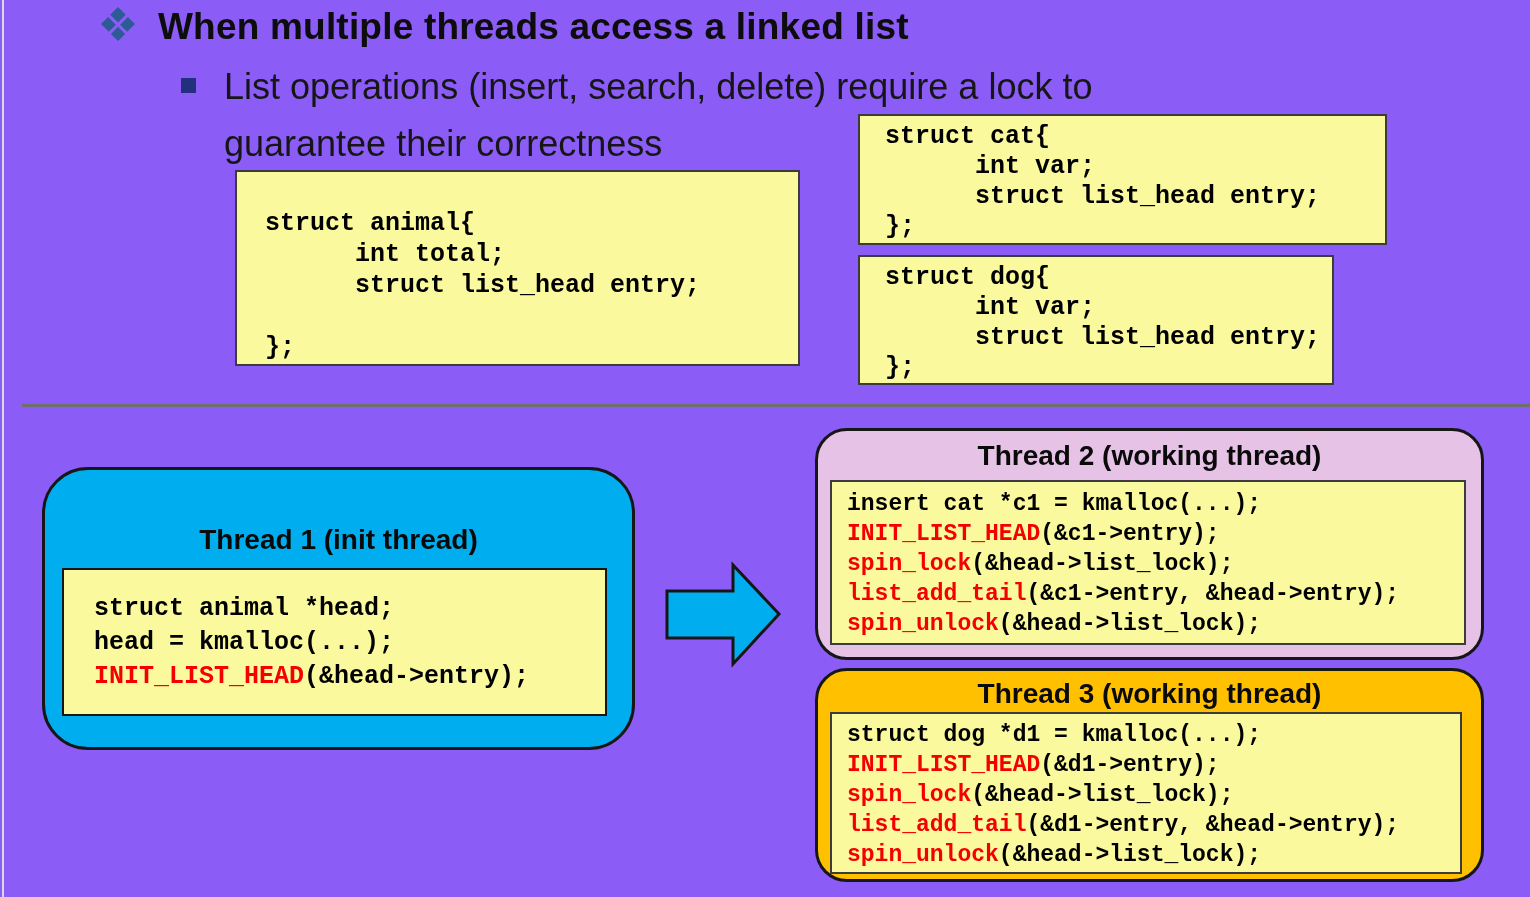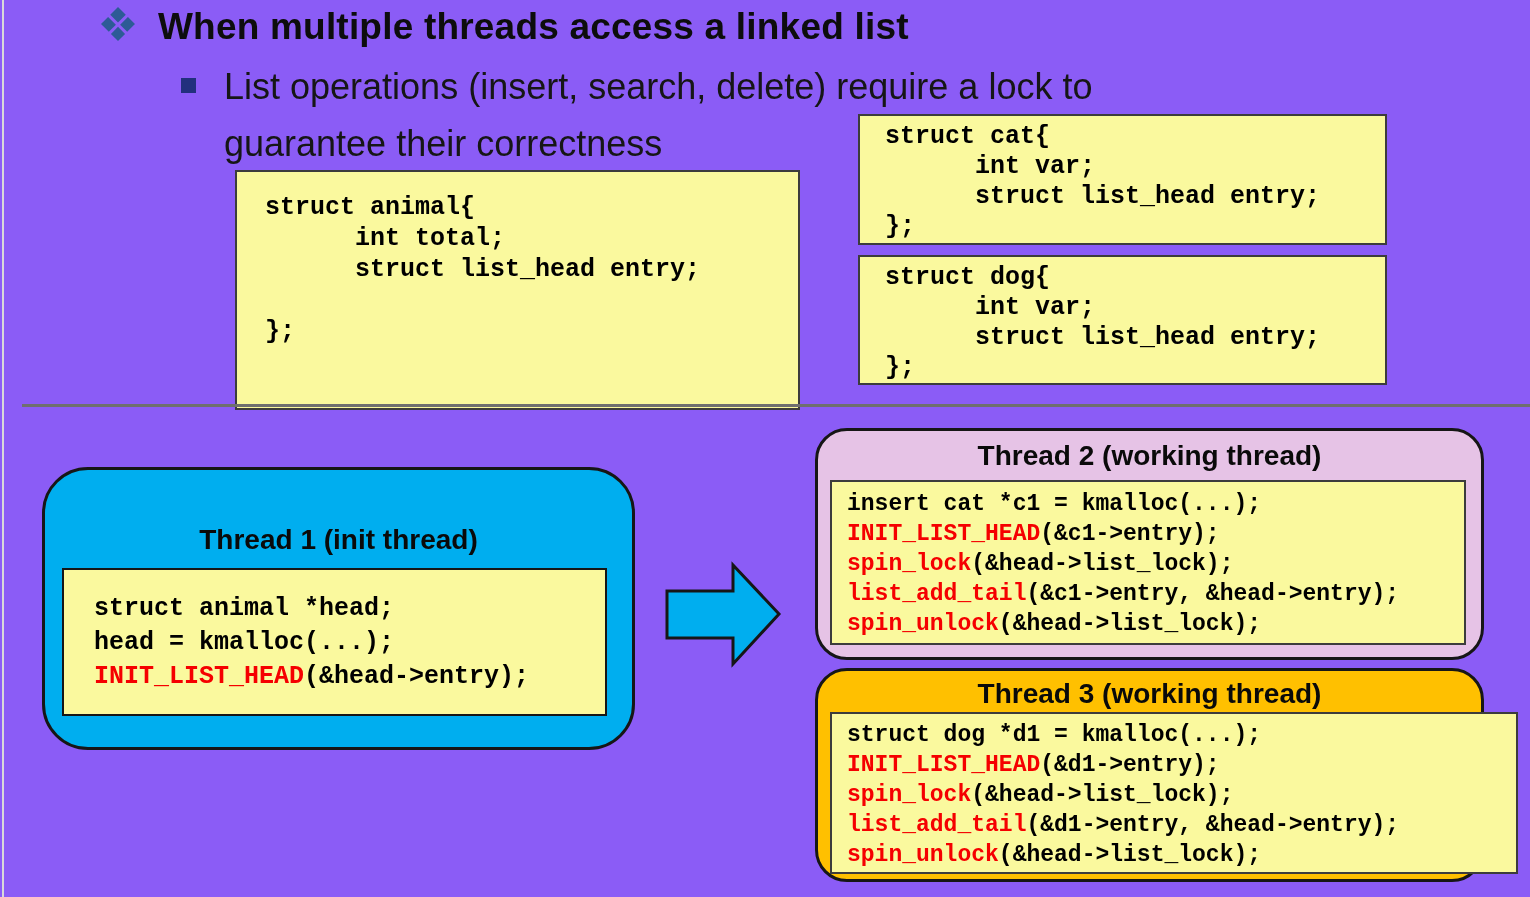--- a/index.html
+++ b/index.html
@@ -46,25 +46,25 @@
   .codebox {
     position: absolute;
     background: #faf99e;
     border: 2px solid #3c3c3c;
     font-family: "Liberation Mono", "DejaVu Sans Mono", monospace;
     font-weight: bold;
     color: #000000;
   }
   .code-line { white-space: pre; }
   .c-red { color: #f50000; }
-  .box-animal { left: 235px; top: 170px; width: 565px; height: 240px;
-                padding: 20px 0 0 28px; font-size: 25px; line-height: 31px; }
+  .box-animal { left: 235px; top: 170px; width: 565px; height: 196px;
+                padding: 36px 0 0 28px; font-size: 25px; line-height: 31px; }
   .box-cat    { left: 858px; top: 114px; width: 529px; height: 131px;
                 padding: 6px 0 4px 25px;  font-size: 25px; line-height: 30px; }
-  .box-dog    { left: 858px; top: 255px; width: 529px; height: 130px;
+  .box-dog    { left: 858px; top: 255px; width: 476px; height: 130px;
                 padding: 6px 0 0 25px;  font-size: 25px; line-height: 30px; }
   
   .divider {
     position: absolute; left: 22px; top: 404px; width: 1508px; height: 3px;
     background: #6f6f6f;
   }
   
   .threadbox {
     position: absolute;
     border: 3px solid #161616;
@@ -80,21 +80,21 @@
              padding: 22px 0 0 30px; font-size: 25px; line-height: 34px;
              border-color: #161616; }
   .t2 { left: 815px; top: 428px; width: 669px; height: 232px;
         background: #e6c3e6; border-radius: 32px; }
   .t2 .thread-title { margin-top: 9px; font-size: 28px; }
   .t2-code { left: 830px; top: 480px; width: 636px; height: 165px;
              padding: 7px 0 0 15px; font-size: 23px; line-height: 30px; }
   .t3 { left: 815px; top: 668px; width: 669px; height: 214px;
         background: #ffc000; border-radius: 32px; }
   .t3 .thread-title { margin-top: 7px; font-size: 28px; }
-  .t3-code { left: 830px; top: 712px; width: 688px; height: 162px;
+  .t3-code { left: 830px; top: 712px; width: 632px; height: 162px;
              padding: 6px 16px 0 15px; font-size: 23px; line-height: 30px; }
   
   .arrow { position: absolute; left: 665px; top: 561px; }
 </style>
 </head>
 <body>
 
 <div class="stage">
   <div class="left-edge"></div>
 

